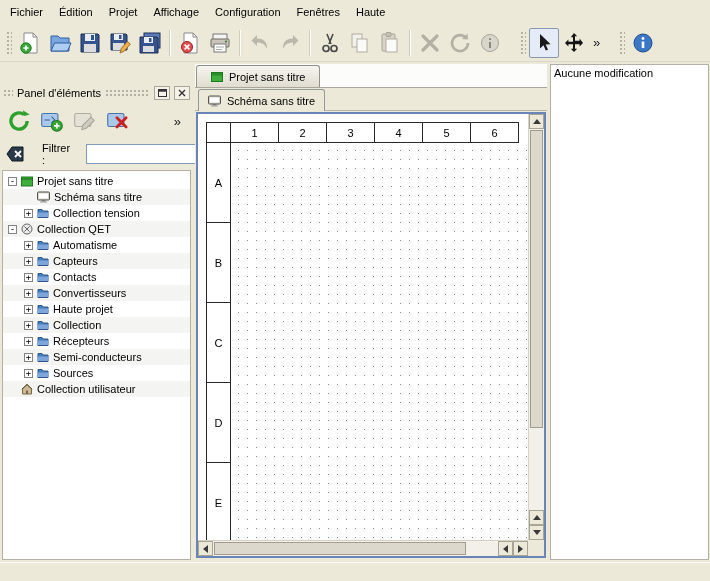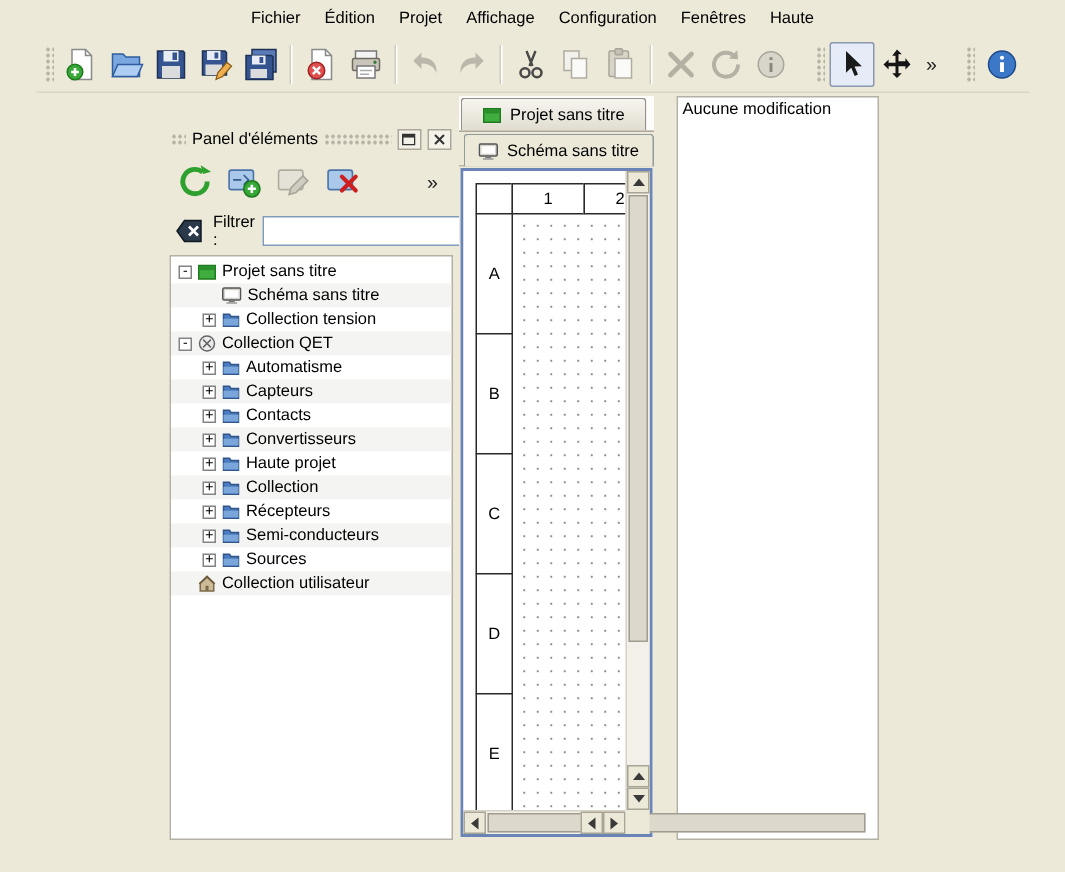--- a/index.html
+++ b/index.html
@@ -1,19 +1,19 @@
 <!DOCTYPE html>
 <html><head>
 <meta charset="utf-8">
 <style>
   * { margin:0; padding:0; box-sizing:border-box; }
   html,body { width:710px; height:581px; }
   body { font-family:"Liberation Sans","DejaVu Sans",sans-serif; font-size:11px; color:#000;
          background:#ece9d8; overflow:hidden; }
-  .app { position:relative; width:710px; height:581px; display:flex; flex-direction:column;align-items:center; }
+  .app { position:relative; width:710px; height:581px; display:flex; flex-direction:column; }
 
   
   .menubar { height:24px; display:flex; align-items:center; padding:0 2px; }
   .menu-item { padding:4px 8px; cursor:default; }
 
   
   .toolbar { height:38px; display:flex; align-items:center; padding:2px 3px; border-bottom:1px solid #d9d5c9; }
   .tgrip { width:6px; height:24px; margin:0 3px;
            background-image:radial-gradient(circle,#b2ae a2,transparent 1.2px); }
   .tgrip, .grip { background-image:radial-gradient(circle,#b4b0a4 1px,transparent 1.3px); background-size:4px 4px; }
@@ -38,21 +38,21 @@
   .dock-btn { width:16px; height:14px; border:1px solid #aca899; background:#f3f1e8;
               display:flex; align-items:center; justify-content:center; padding:0; }
 
   
   .panel-toolbar { height:38px; display:flex; align-items:center; gap:3px; padding:2px 4px; }
   .pbtn { width:30px; height:30px; border:1px solid transparent; background:transparent;
           display:flex; align-items:center; justify-content:center; padding:0; }
   .panel-toolbar .overflow-btn { margin-left:auto; margin-right:4px; }
 
   
-  .filter-row { height:28px; display:flex; align-items:center; gap:5px; padding:0 6px 0 4px; }
+  .filter-row { height:28px; display:flex; align-items:center; gap:16px; padding:0 6px 0 4px; }
   .clear-filter { width:24px; height:24px; border:1px solid transparent; background:transparent;
                   display:flex; align-items:center; justify-content:center; padding:0; }
   .filter-input { flex:1; height:20px; border:1px solid #7f9db9; background:#fff;
                   font-family:"Liberation Sans",sans-serif; font-size:11px; padding:1px 3px; }
 
   
   .tree { flex:1; min-height:0; background:#fff; border:1px solid #b4b0a4; margin:2px 2px 0 2px;
           overflow:hidden; padding-top:2px; }
   .tree-row { height:16px; display:flex; align-items:center; gap:4px; padding-left:5px; }
   .tree-row:nth-child(even) { background:#f4f4f2; }
@@ -101,21 +101,21 @@
   .vthumb { position:absolute; left:1px; right:1px; top:16px; height:298px; background:#dcd8cc; border:1px solid #a09c8f; }
   .hthumb { position:absolute; top:1px; bottom:1px; left:16px; width:252px; background:#dcd8cc; border:1px solid #a09c8f; }
   .scroll-corner { position:absolute; right:0; bottom:0; width:16px; height:16px; background:#ece9d8; }
   .tri { width:0; height:0; border:4px solid transparent; }
   .tri-up    { border-bottom:5px solid #3a3a3a; border-top:none; }
   .tri-down  { border-top:5px solid #3a3a3a; border-bottom:none; }
   .tri-left  { border-right:5px solid #3a3a3a; border-left:none; }
   .tri-right { border-left:5px solid #3a3a3a; border-right:none; }
 
   
-  .undo-list { flex:1; min-height:0; background:#fff; border:1px solid #b4b0a4; margin:0 13px; padding:2px 3px; }
+  .undo-list { flex:1; min-height:0; background:#fff; border:1px solid #b4b0a4; margin:0 1px; padding:2px 3px; }
 
   
   .statusbar { height:19px; border-top:1px solid #fff; }
 </style>
 </head>
 <body>
 
 <div class="app">
 
   <div class="menubar">

